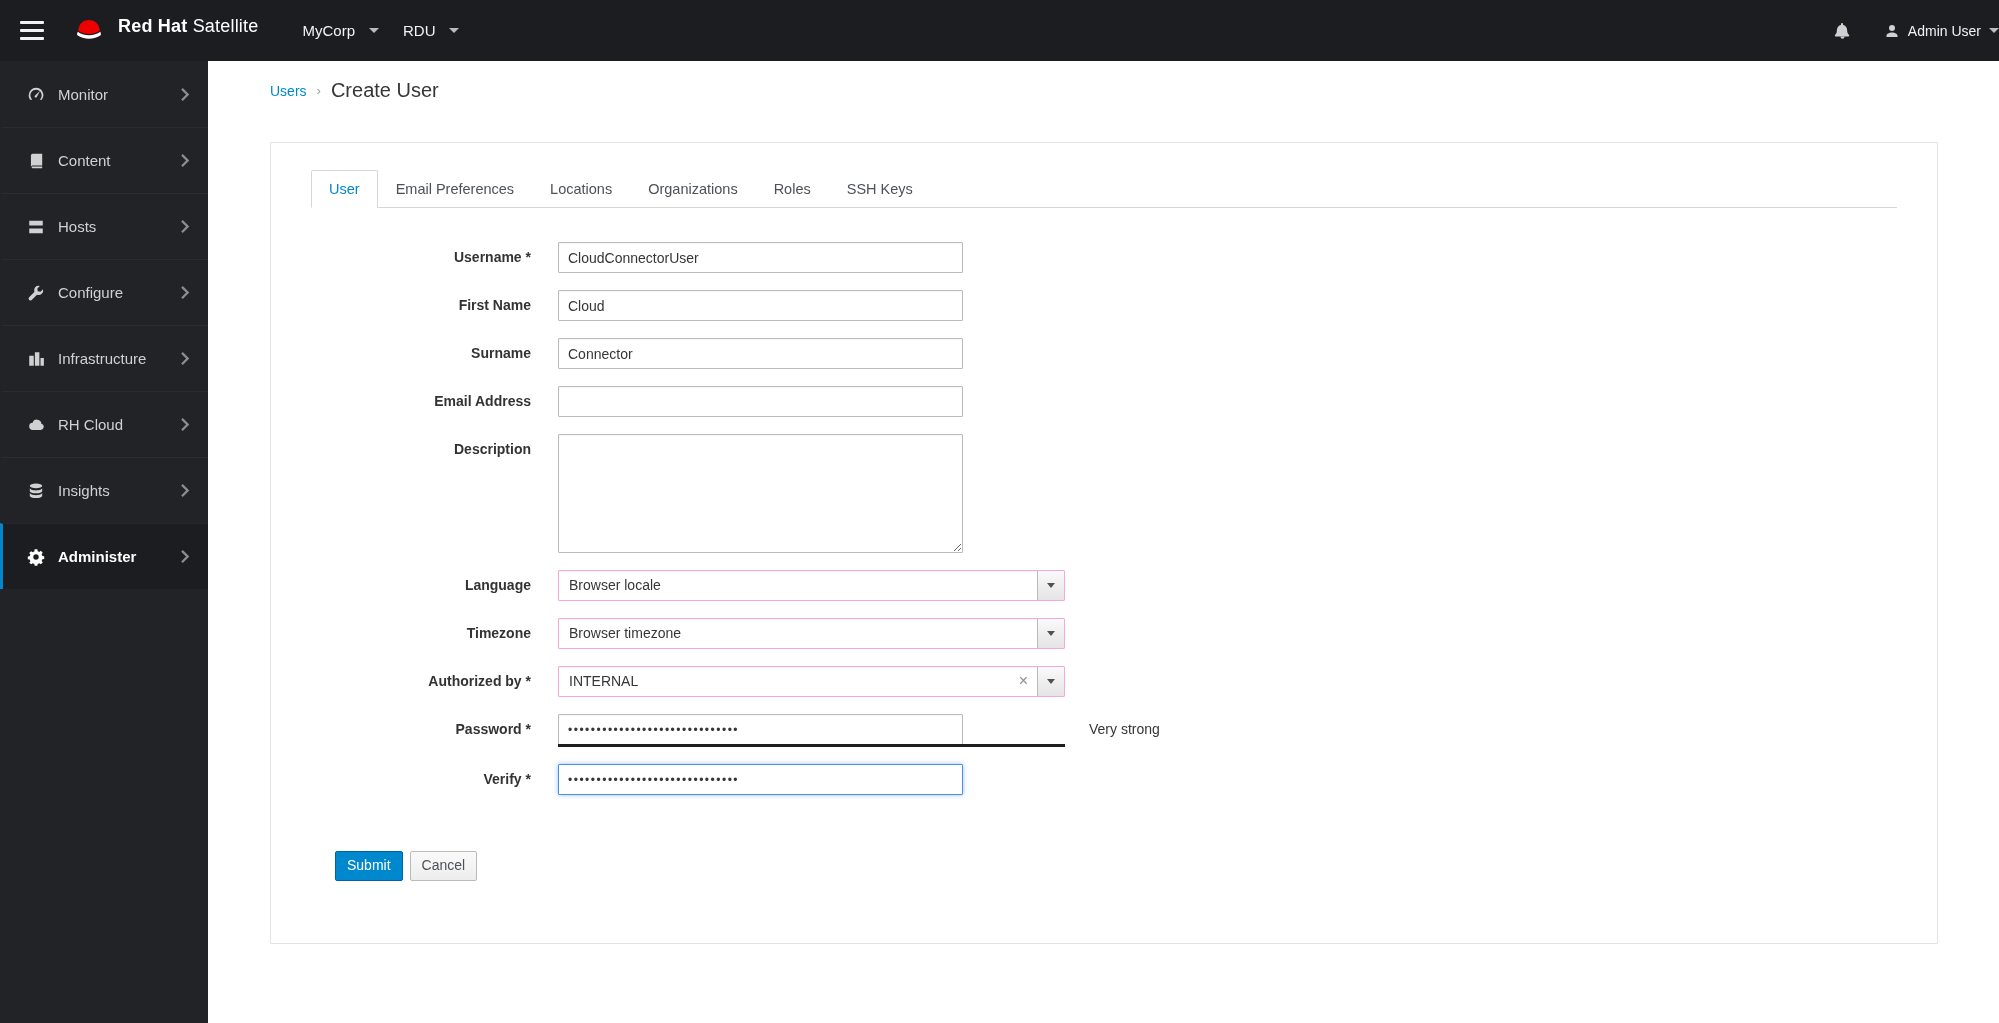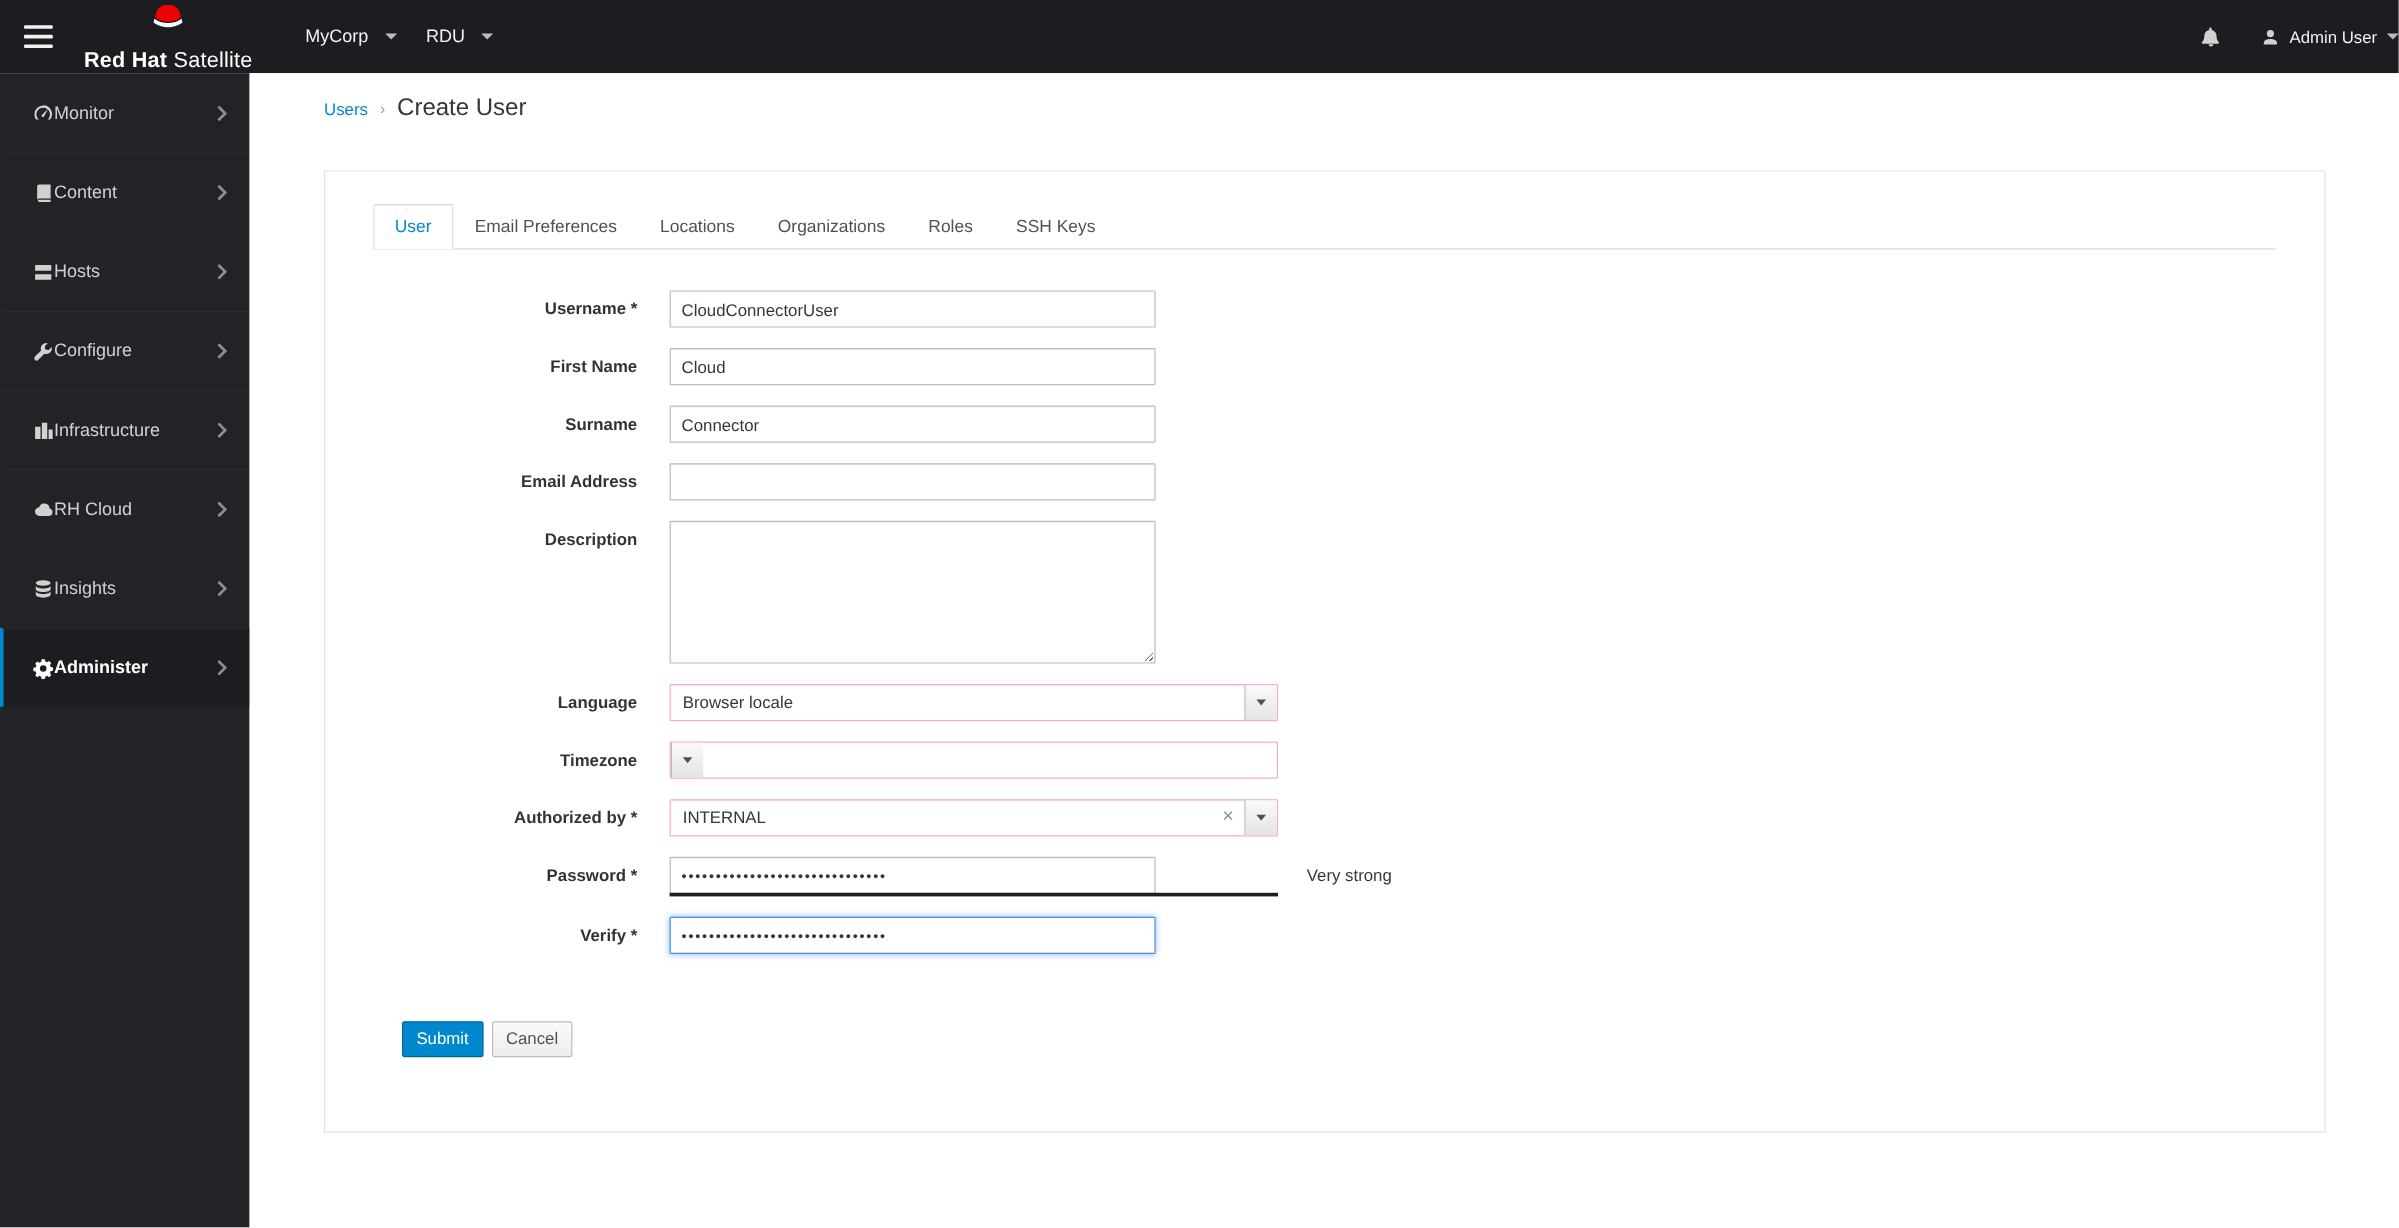--- a/index.html
+++ b/index.html
@@ -20,41 +20,42 @@
     align-items: center;
     color: #fff;
   }
   .nav-toggle {
     width: 64px; height: 61px;
     display: flex; flex-direction: column;
     justify-content: center; align-items: center;
     gap: 5px; cursor: pointer; background: none; border: none;
   }
   .nav-toggle span { display: block; width: 24px; height: 3px; background: #f2f2f2; border-radius: 1px; }
-  .brand { display: flex; align-items: center; gap: 10px; margin-left: 6px; cursor: pointer; flex-direction: column; }
+  .brand { display: flex; align-items: flex-start; gap: 10px; margin-left: 6px; cursor: pointer; }
   .brand svg { width: 38px; height: 30px; }
   .brand-text { font-size: 18px; letter-spacing: .2px; white-space: nowrap; }
   .brand-text .bold { font-weight: 700; }
   .nav-ctx { display: flex; align-items: center; margin-left: 34px; gap: 14px; font-size: 15px; color: #f2f2f2; cursor: pointer; padding: 0 10px; height: 61px; }
   .caret-down { width: 0; height: 0; border-left: 5px solid transparent; border-right: 5px solid transparent; border-top: 5px solid #b9bbbd; }
   .nav-right { margin-left: auto; display: flex; align-items: center; gap: 26px; }
   .nav-icon-btn { background: none; border: none; cursor: pointer; display: flex; align-items: center; }
   .nav-icon-btn svg { width: 19px; height: 19px; fill: #d1d1d1; }
   .user-menu { display: flex; align-items: center; gap: 8px; cursor: pointer; color: #f2f2f2; font-size: 14px; }
   .user-menu svg { width: 16px; height: 16px; fill: #d1d1d1; }
 
   
   .layout { display: flex; height: 962px; }
 
   
   .sidebar { width: 208px; background: #212327; flex-shrink: 0; }
   .nav-item {
     height: 66px;
     display: flex; align-items: center;
     padding: 0 18px 0 24px;
+    gap: 13px;
     color: #d1d1d1; font-size: 15px;
     cursor: pointer;
     border-top: 1px solid rgba(255,255,255,0.045);
     border-left: 3px solid transparent;
   }
   .nav-item:first-child { border-top: none; }
   .nav-item svg.item-icon { width: 18px; height: 18px; fill: currentColor; flex-shrink: 0; }
   .nav-item .chev { margin-left: auto; display: flex; }
   .nav-item .chev svg { width: 9px; height: 13px; fill: #8b8d8f; }
   .nav-item.active {
@@ -387,20 +388,21 @@
             <span class="sel-text">Browser locale</span>
             <span class="sel-btn">
                 <span class="caret-sm"></span>
               </span>
           </div>
         </div>
 
         <div class="frow">
           <label>Timezone</label>
           <div class="selectbox">
+            <span class="sel-text">Browser timezone</span>
             <span class="sel-btn">
                 <span class="caret-sm"></span>
               </span>
           </div>
         </div>
 
         <div class="frow">
           <label>Authorized by *</label>
           <div class="selectbox">
             <span class="sel-text">INTERNAL</span>

